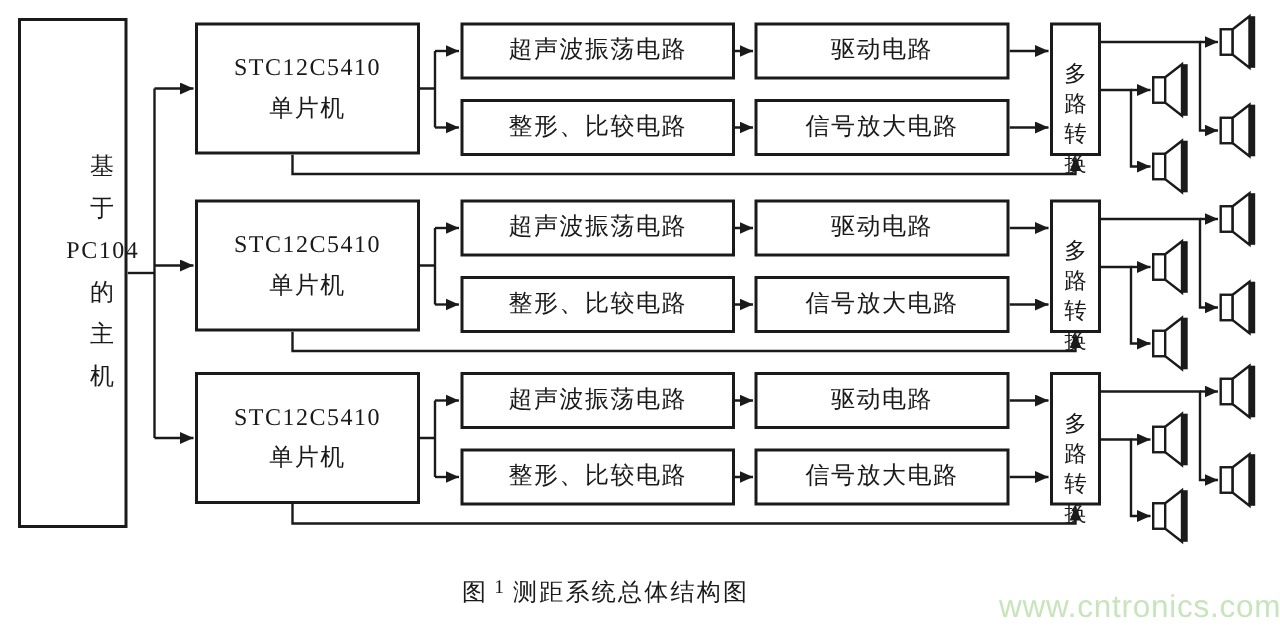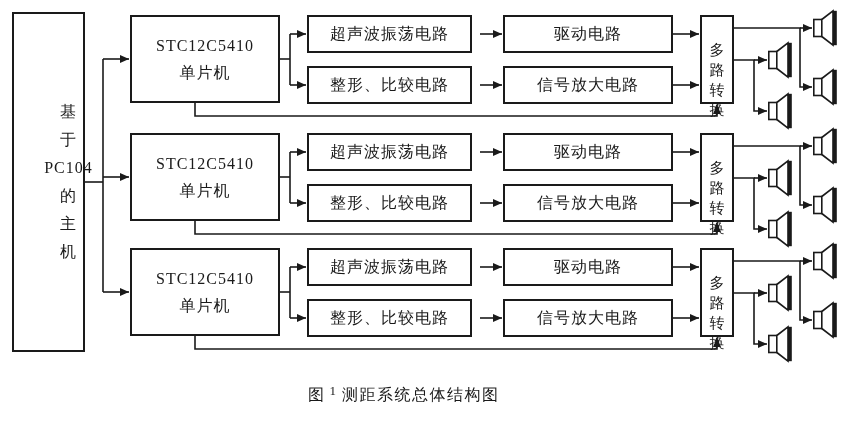--- a/index.html
+++ b/index.html
@@ -33,21 +33,21 @@
     width: 17px;
     font-size: 15px;
     line-height: 20px;
     word-break: break-all;
     letter-spacing: 0;
     text-align: center;
     margin-top: 40px;
   }
   .mcu-box   { left: 130px; width: 150px; height: 88px; line-height: 27px; }
   .row-box   { height: 38px; }
-  .col-osc   { left: 307px; width: 165px; text-align: center; }
+  .col-osc   { left: 307px; width: 183px; text-align: center; }
   .col-drv   { left: 503px; width: 170px; font-family: Liberation Serif, serif; }
   .caption {
     position: absolute; left: 308px; top: 383px;
     font-size: 16px; letter-spacing: 1.5px; white-space: nowrap;
   }
   .caption .fig-num {
     display: inline-block;
     font-size: 13px;
     vertical-align: 5px;
     letter-spacing: 0;
@@ -200,14 +200,15 @@
     <div class="box row-box col-drv" style="top:299px">信号放大电路</div>
     <div class="box mux-box" style="top:248px">
       <div class="mux-label">多路转换</div>
     </div>
   </div>
 
   <div class="caption">
     <span>图</span><span class="fig-num">1</span><span>测距系统总体结构图</span>
   </div>
 
+  <div class="watermark">www.cntronics.com</div>
 
 </div>
 
 </body></html>

